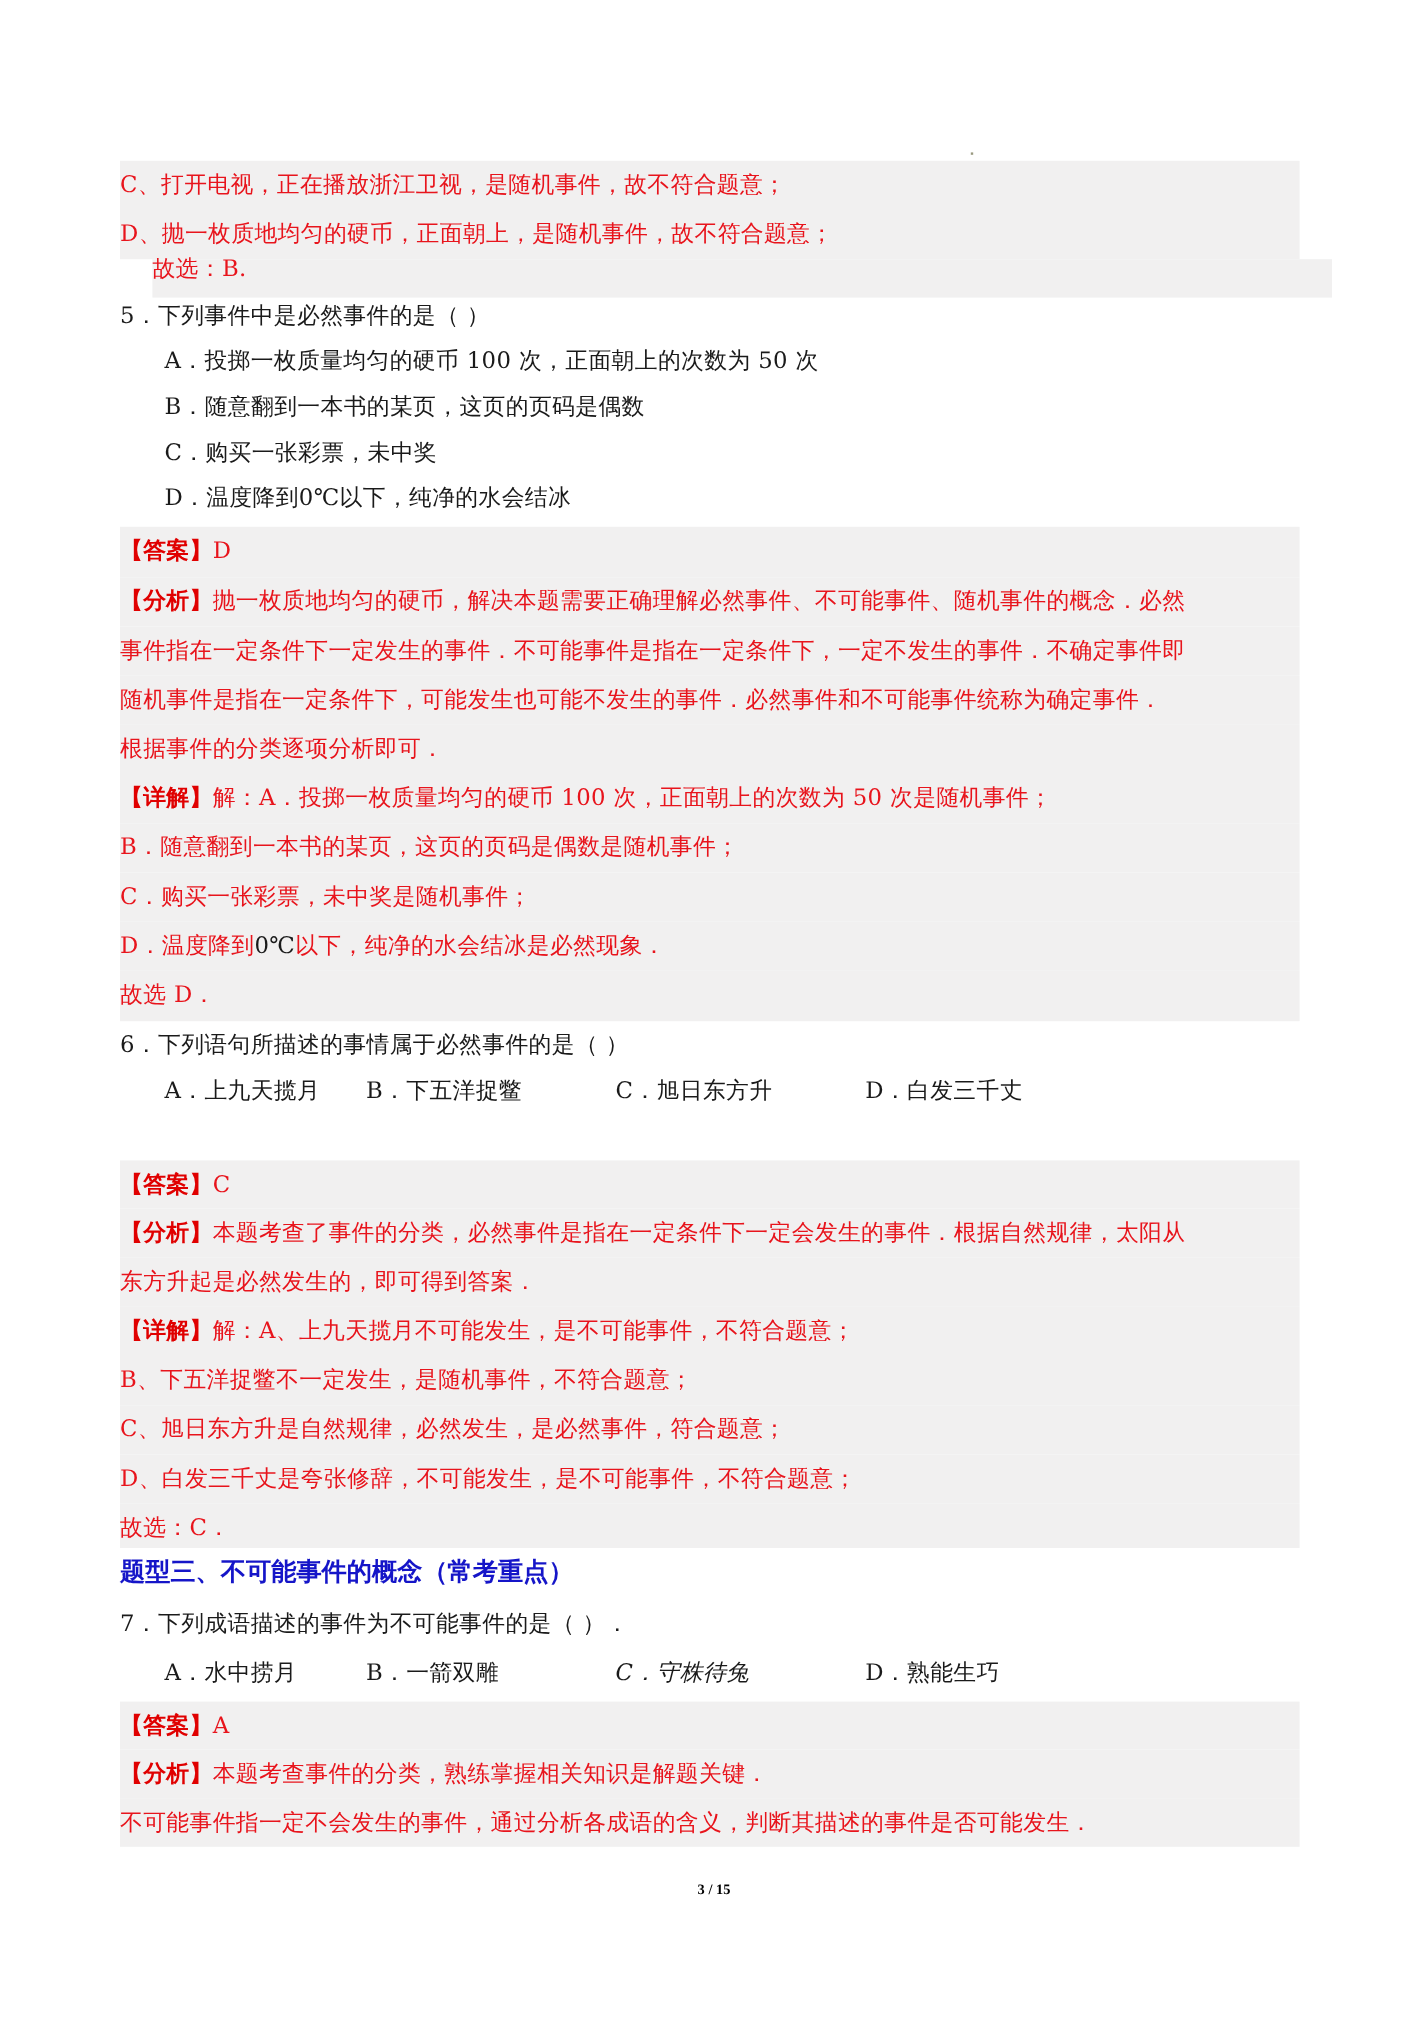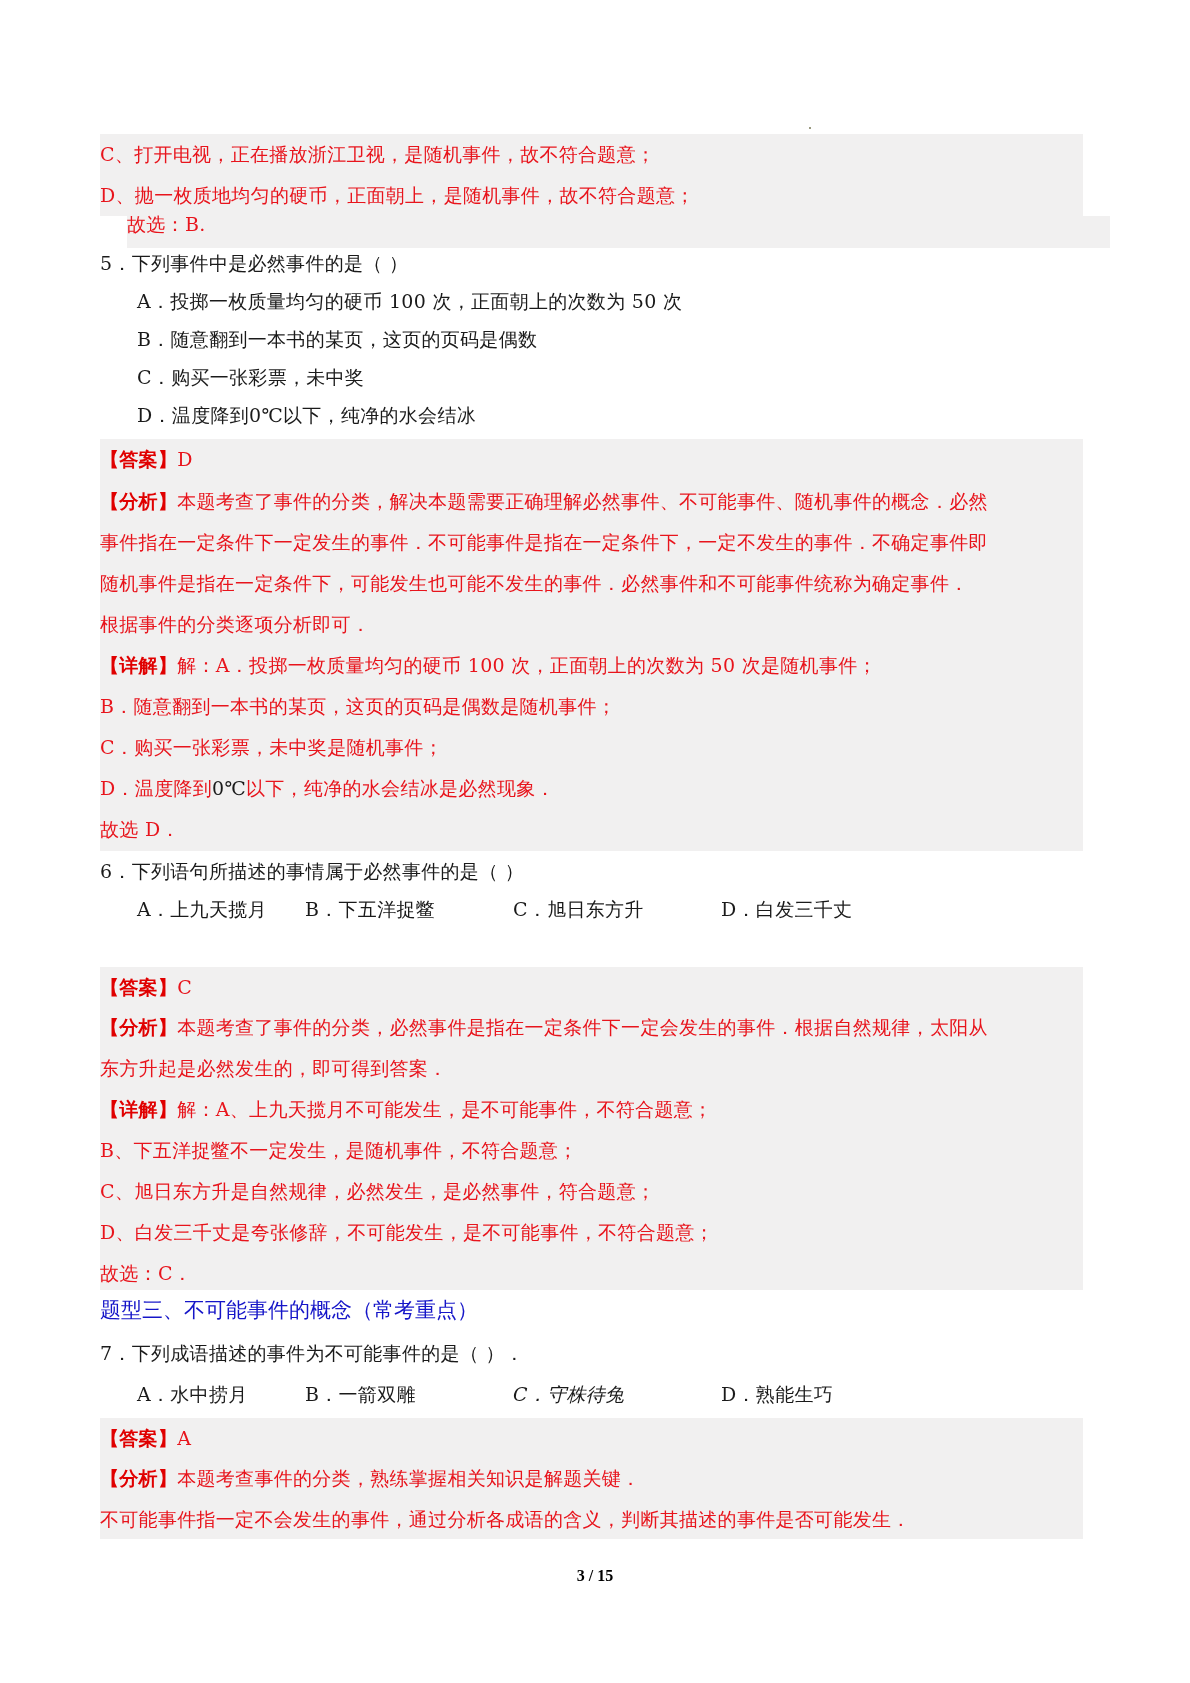--- a/index.html
+++ b/index.html
@@ -15,27 +15,27 @@
     font-size: 19px; line-height: 41px; white-space: nowrap; letter-spacing: 0.3px;
   }
   .shade { background: #f1f0f0; }
   .red { color: #e8141c; }
   .black { color: #1a1a1a; }
   .ind { padding-left: 37px; box-sizing: border-box; }
   .tag { color: #e00000; font-weight: bold; }
   .blk { color: #1a1a1a; }
   .heading {
     position: absolute; left: 100px; top: 1290px; height: 41px; line-height: 41px;
-    font-size: 21px; font-weight: normal; color: #1515c8;
+    font-size: 21px; font-weight: bold; color: #1515c8;
     font-family: "DejaVu Sans", "Liberation Sans", sans-serif;
   }
   .opts span.opt { display: inline-block; }
   .footer {
     position: absolute; left: 0; width: 1190px; top: 1567px; text-align: center;
-    font-size: 16px; font-weight: bold; color: #000;
+    font-size: 12px; font-weight: bold; color: #000;
     font-family: "Liberation Serif", serif;
   }
 </style>
 </head>
 <body>
 
 <div class="page">
   <div class="dot"></div>
 
   <div class="line shade red" style="top:134px;">C、打开电视，正在播放浙江卫视，是随机事件，故不符合题意；</div>
@@ -47,21 +47,21 @@
   <div class="line black" style="top:243px;">5．下列事件中是必然事件的是（  ）</div>
   <div class="line black ind" style="top:281px;">A．投掷一枚质量均匀的硬币 100 次，正面朝上的次数为 50 次</div>
   <div class="line black ind" style="top:319px;">B．随意翻到一本书的某页，这页的页码是偶数</div>
   <div class="line black ind" style="top:357px;">C．购买一张彩票，未中奖</div>
   <div class="line black ind" style="top:395px;">D．温度降到0℃以下，纯净的水会结冰</div>
 
   <div class="line shade red" style="top:439px;height:42px;">
     <span class="tag">【答案】</span><span>D</span>
   </div>
   <div class="line shade red" style="top:481px;">
-    <span class="tag">【分析】</span><span>本题考查了事件的分类，解决本题需要正确理解必然事件、不可能事件、随机事件的概念．必然</span>
+    <span class="tag">【分析】</span><span>抛一枚质地均匀的硬币，解决本题需要正确理解必然事件、不可能事件、随机事件的概念．必然</span>
   </div>
   <div class="line shade red" style="top:522px;">事件指在一定条件下一定发生的事件．不可能事件是指在一定条件下，一定不发生的事件．不确定事件即</div>
   <div class="line shade red" style="top:563px;">随机事件是指在一定条件下，可能发生也可能不发生的事件．必然事件和不可能事件统称为确定事件．</div>
   <div class="line shade red" style="top:604px;">根据事件的分类逐项分析即可．</div>
   <div class="line shade red" style="top:645px;">
     <span class="tag">【详解】</span><span>解：A．投掷一枚质量均匀的硬币 100 次，正面朝上的次数为 50 次是随机事件；</span>
   </div>
   <div class="line shade red" style="top:686px;">B．随意翻到一本书的某页，这页的页码是偶数是随机事件；</div>
   <div class="line shade red" style="top:727px;">C．购买一张彩票，未中奖是随机事件；</div>
   <div class="line shade red" style="top:768px;">

